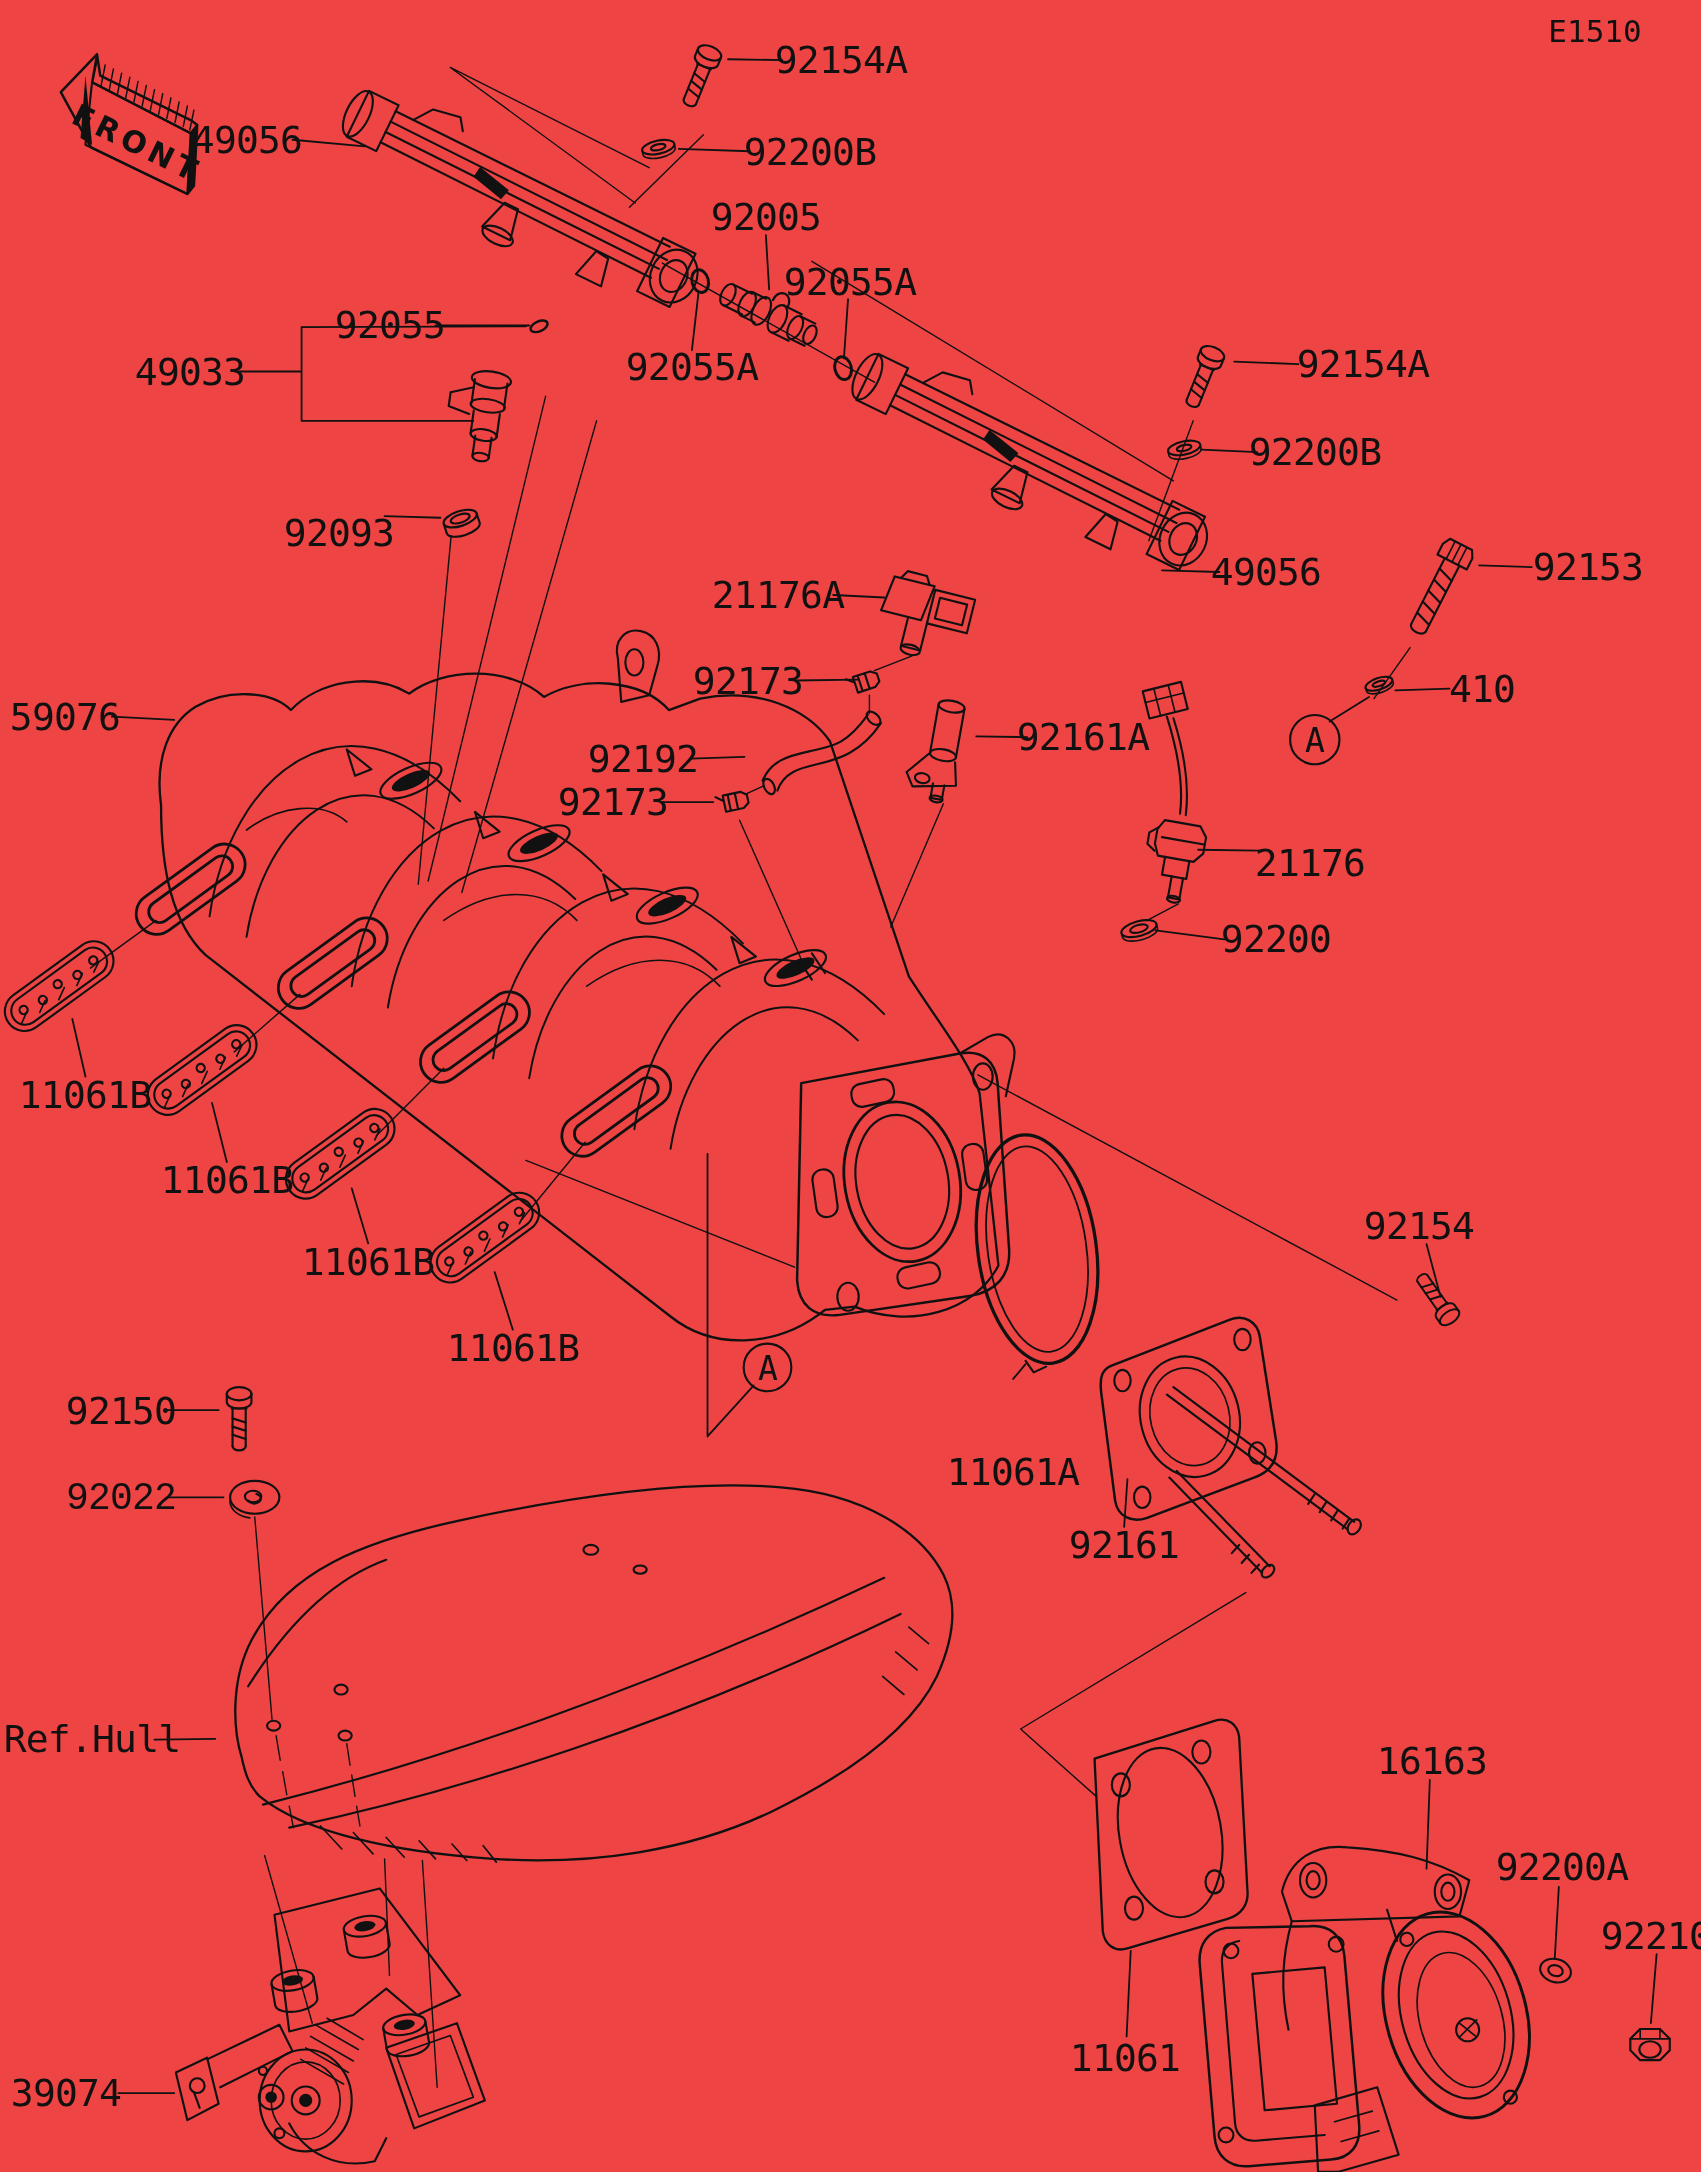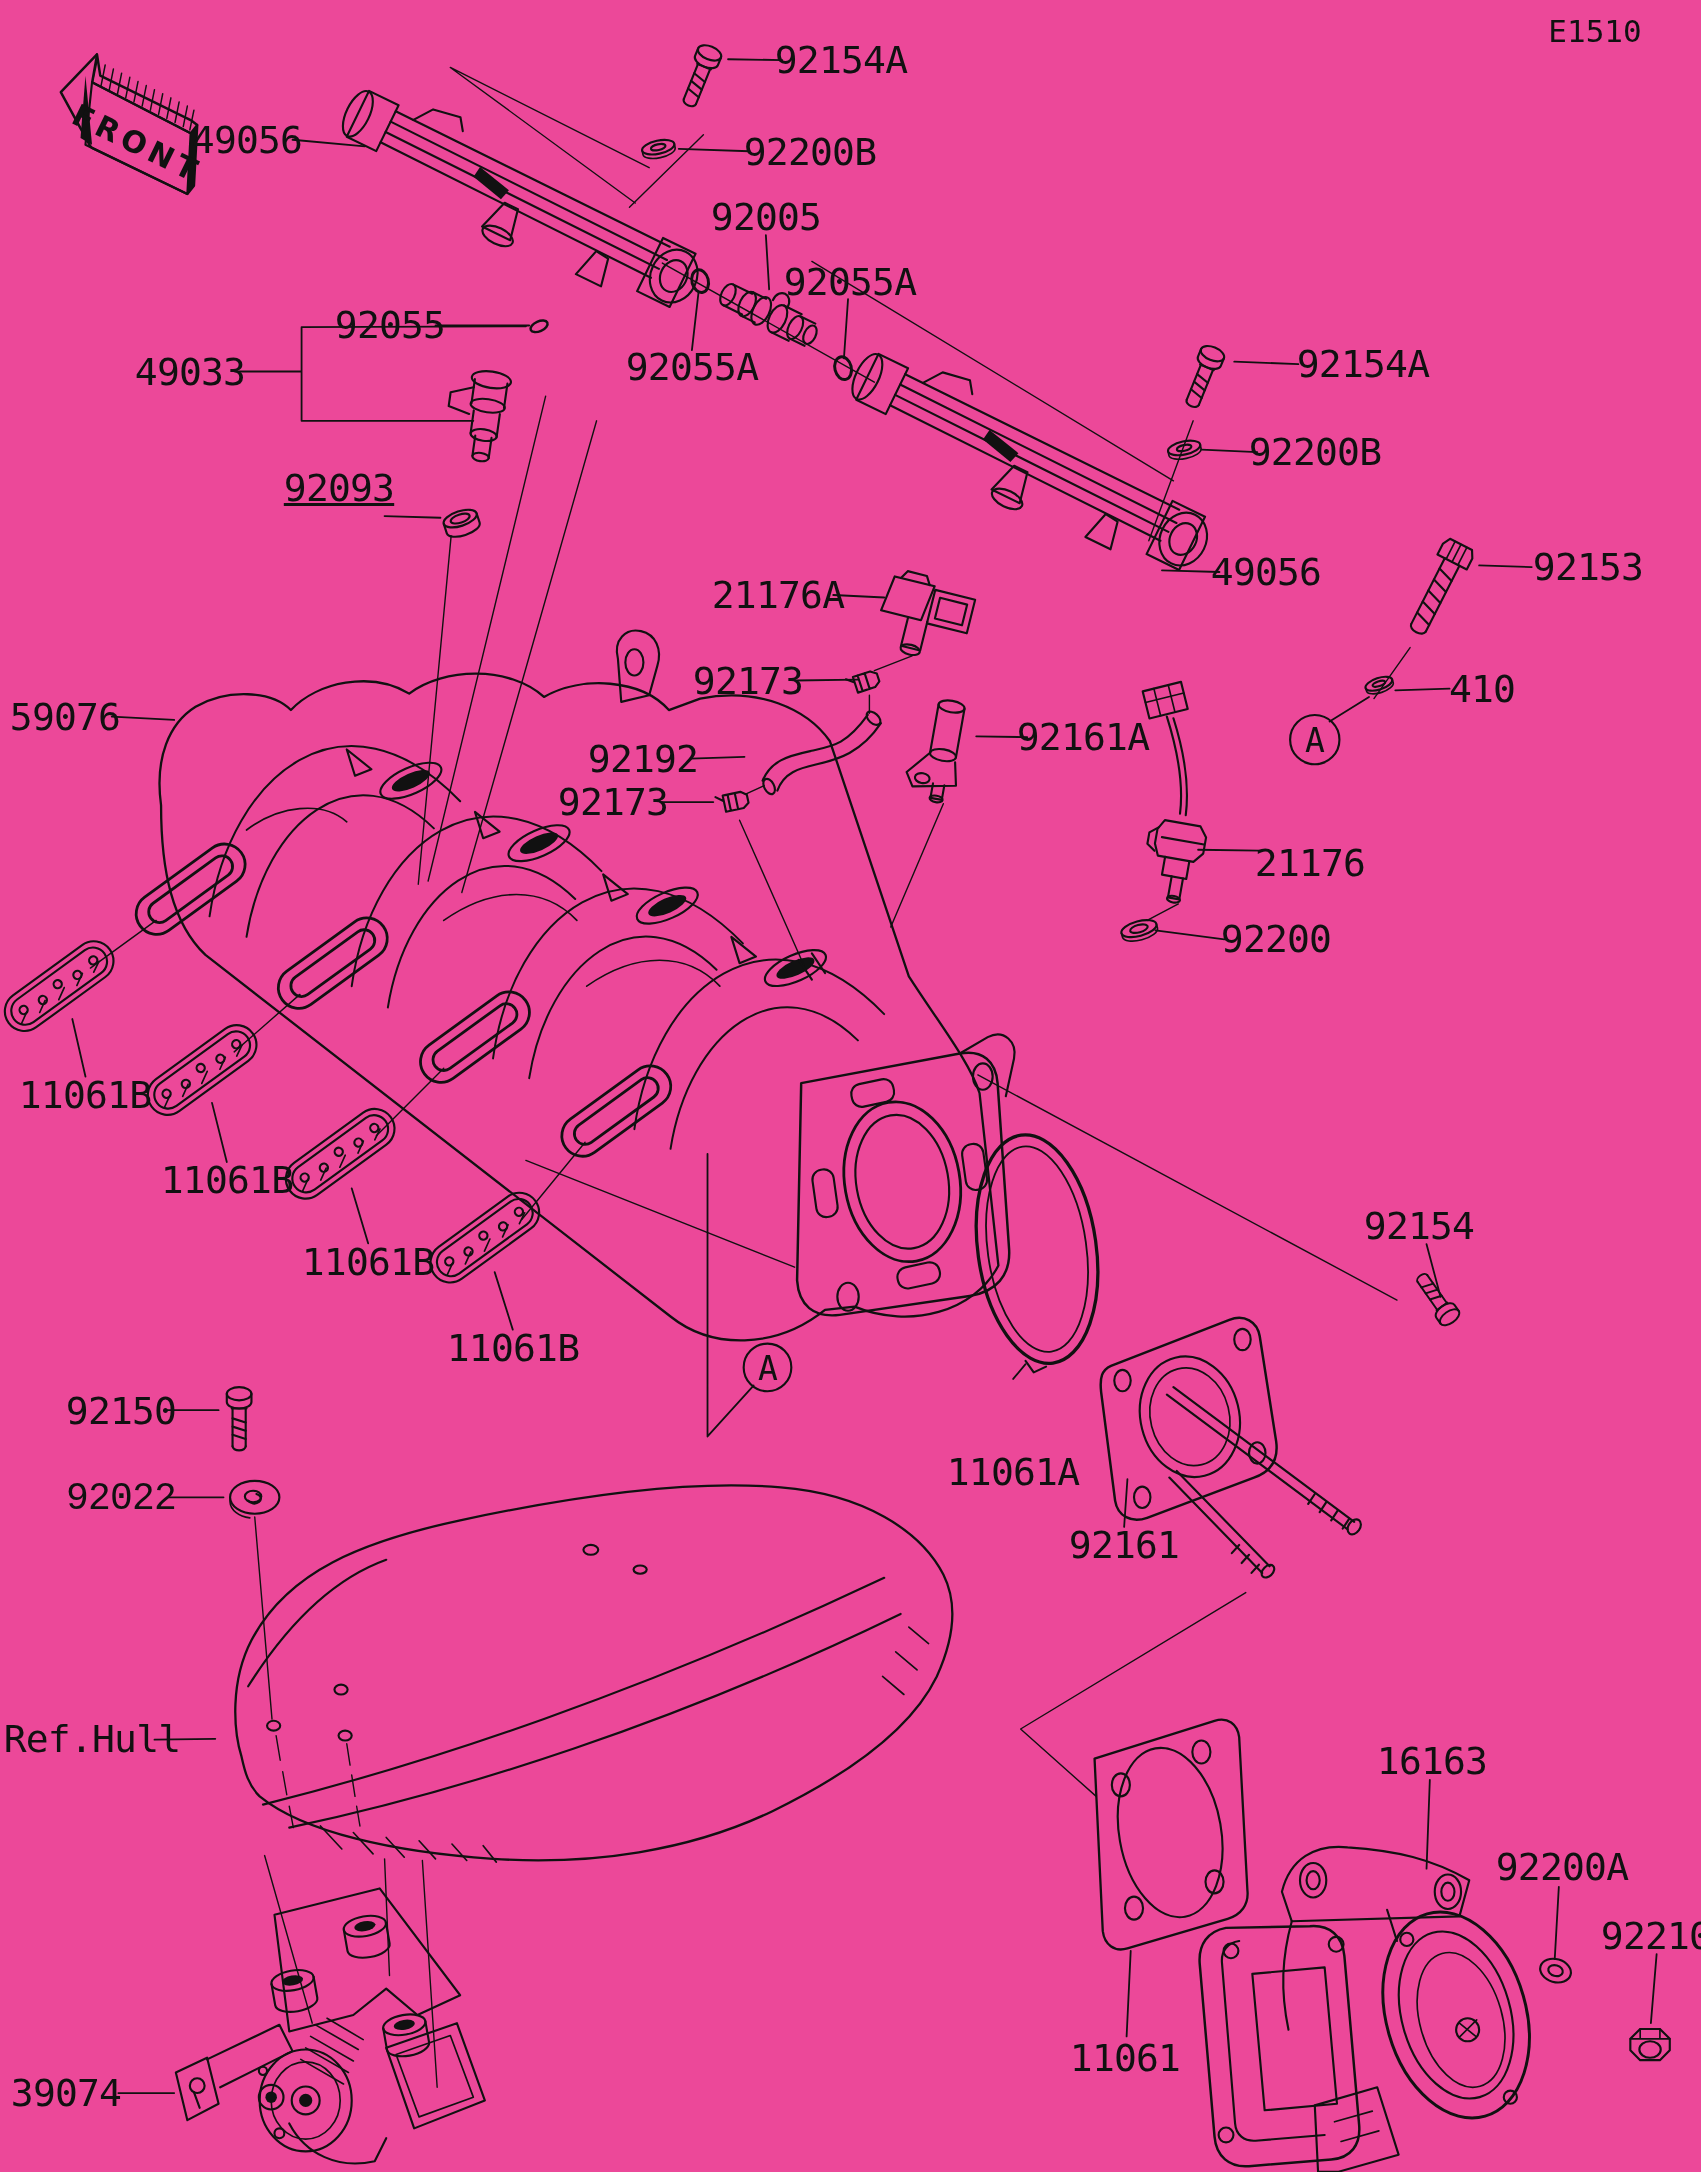--- a/index.html
+++ b/index.html
@@ -1,17 +1,17 @@
 <!DOCTYPE html>
 <html style="font-size:13px"><head>
 <meta charset="utf-8">
 <style>
   html,body{margin:0;padding:0;background:#e8e8e8;}
   #page{
-    position:relative;width:1701px;height:2172px;background:#ec4899;
+    position:relative;width:1701px;height:2172px;background:#ef4444;
     overflow:hidden;font-family:"DejaVu Sans Mono","Liberation Mono",monospace;
   }
   #art{position:absolute;left:0;top:0;}
   .lbl{
     position:absolute;transform:translate(-50%,-50%);
     font-size:38px;color:#111;white-space:nowrap;letter-spacing:-0.8px;
   }
   .marker{
     position:absolute;transform:translate(-50%,-50%);
     font-size:33px;color:#111;
@@ -455,21 +455,21 @@
 <div id="front-text">FRONT</div>
 <div class="lbl" style="left:92px;top:1739px;">Ref.Hull</div>
 <div id="labels-layer">
       <div class="lbl" style="left: 247px; top: 140px;">49056</div>
       <div class="lbl" style="left: 841px; top: 60px;">92154A</div>
       <div class="lbl" style="left: 810px; top: 152px;">92200B</div>
       <div class="lbl" style="left: 766px; top: 217px;">92005</div>
       <div class="lbl" style="left: 850px; top: 282px;">92055A</div>
       <div class="lbl" style="left: 390px; top: 325px;">92055</div>
       <div class="lbl" style="left: 190px; top: 372px;">49033</div>
-      <div class="lbl" style="left: 339px; top: 488px; text-decoration: underline;">92093</div>
+      <div class="lbl" style="left: 339px; top: 533px;">92093</div>
       <div class="lbl" style="left: 692px; top: 367px;">92055A</div>
       <div class="lbl" style="left: 1363px; top: 364px;">92154A</div>
       <div class="lbl" style="left: 1315px; top: 452px;">92200B</div>
       <div class="lbl" style="left: 1266px; top: 572px;">49056</div>
       <div class="lbl" style="left: 1588px; top: 567px;">92153</div>
       <div class="lbl" style="left: 1482px; top: 689px;">410</div>
       <div class="lbl" style="left: 778px; top: 595px;">21176A</div>
       <div class="lbl" style="left: 748px; top: 681px;">92173</div>
       <div class="lbl" style="left: 643px; top: 759px;">92192</div>
       <div class="lbl" style="left: 613px; top: 802px;">92173</div>

